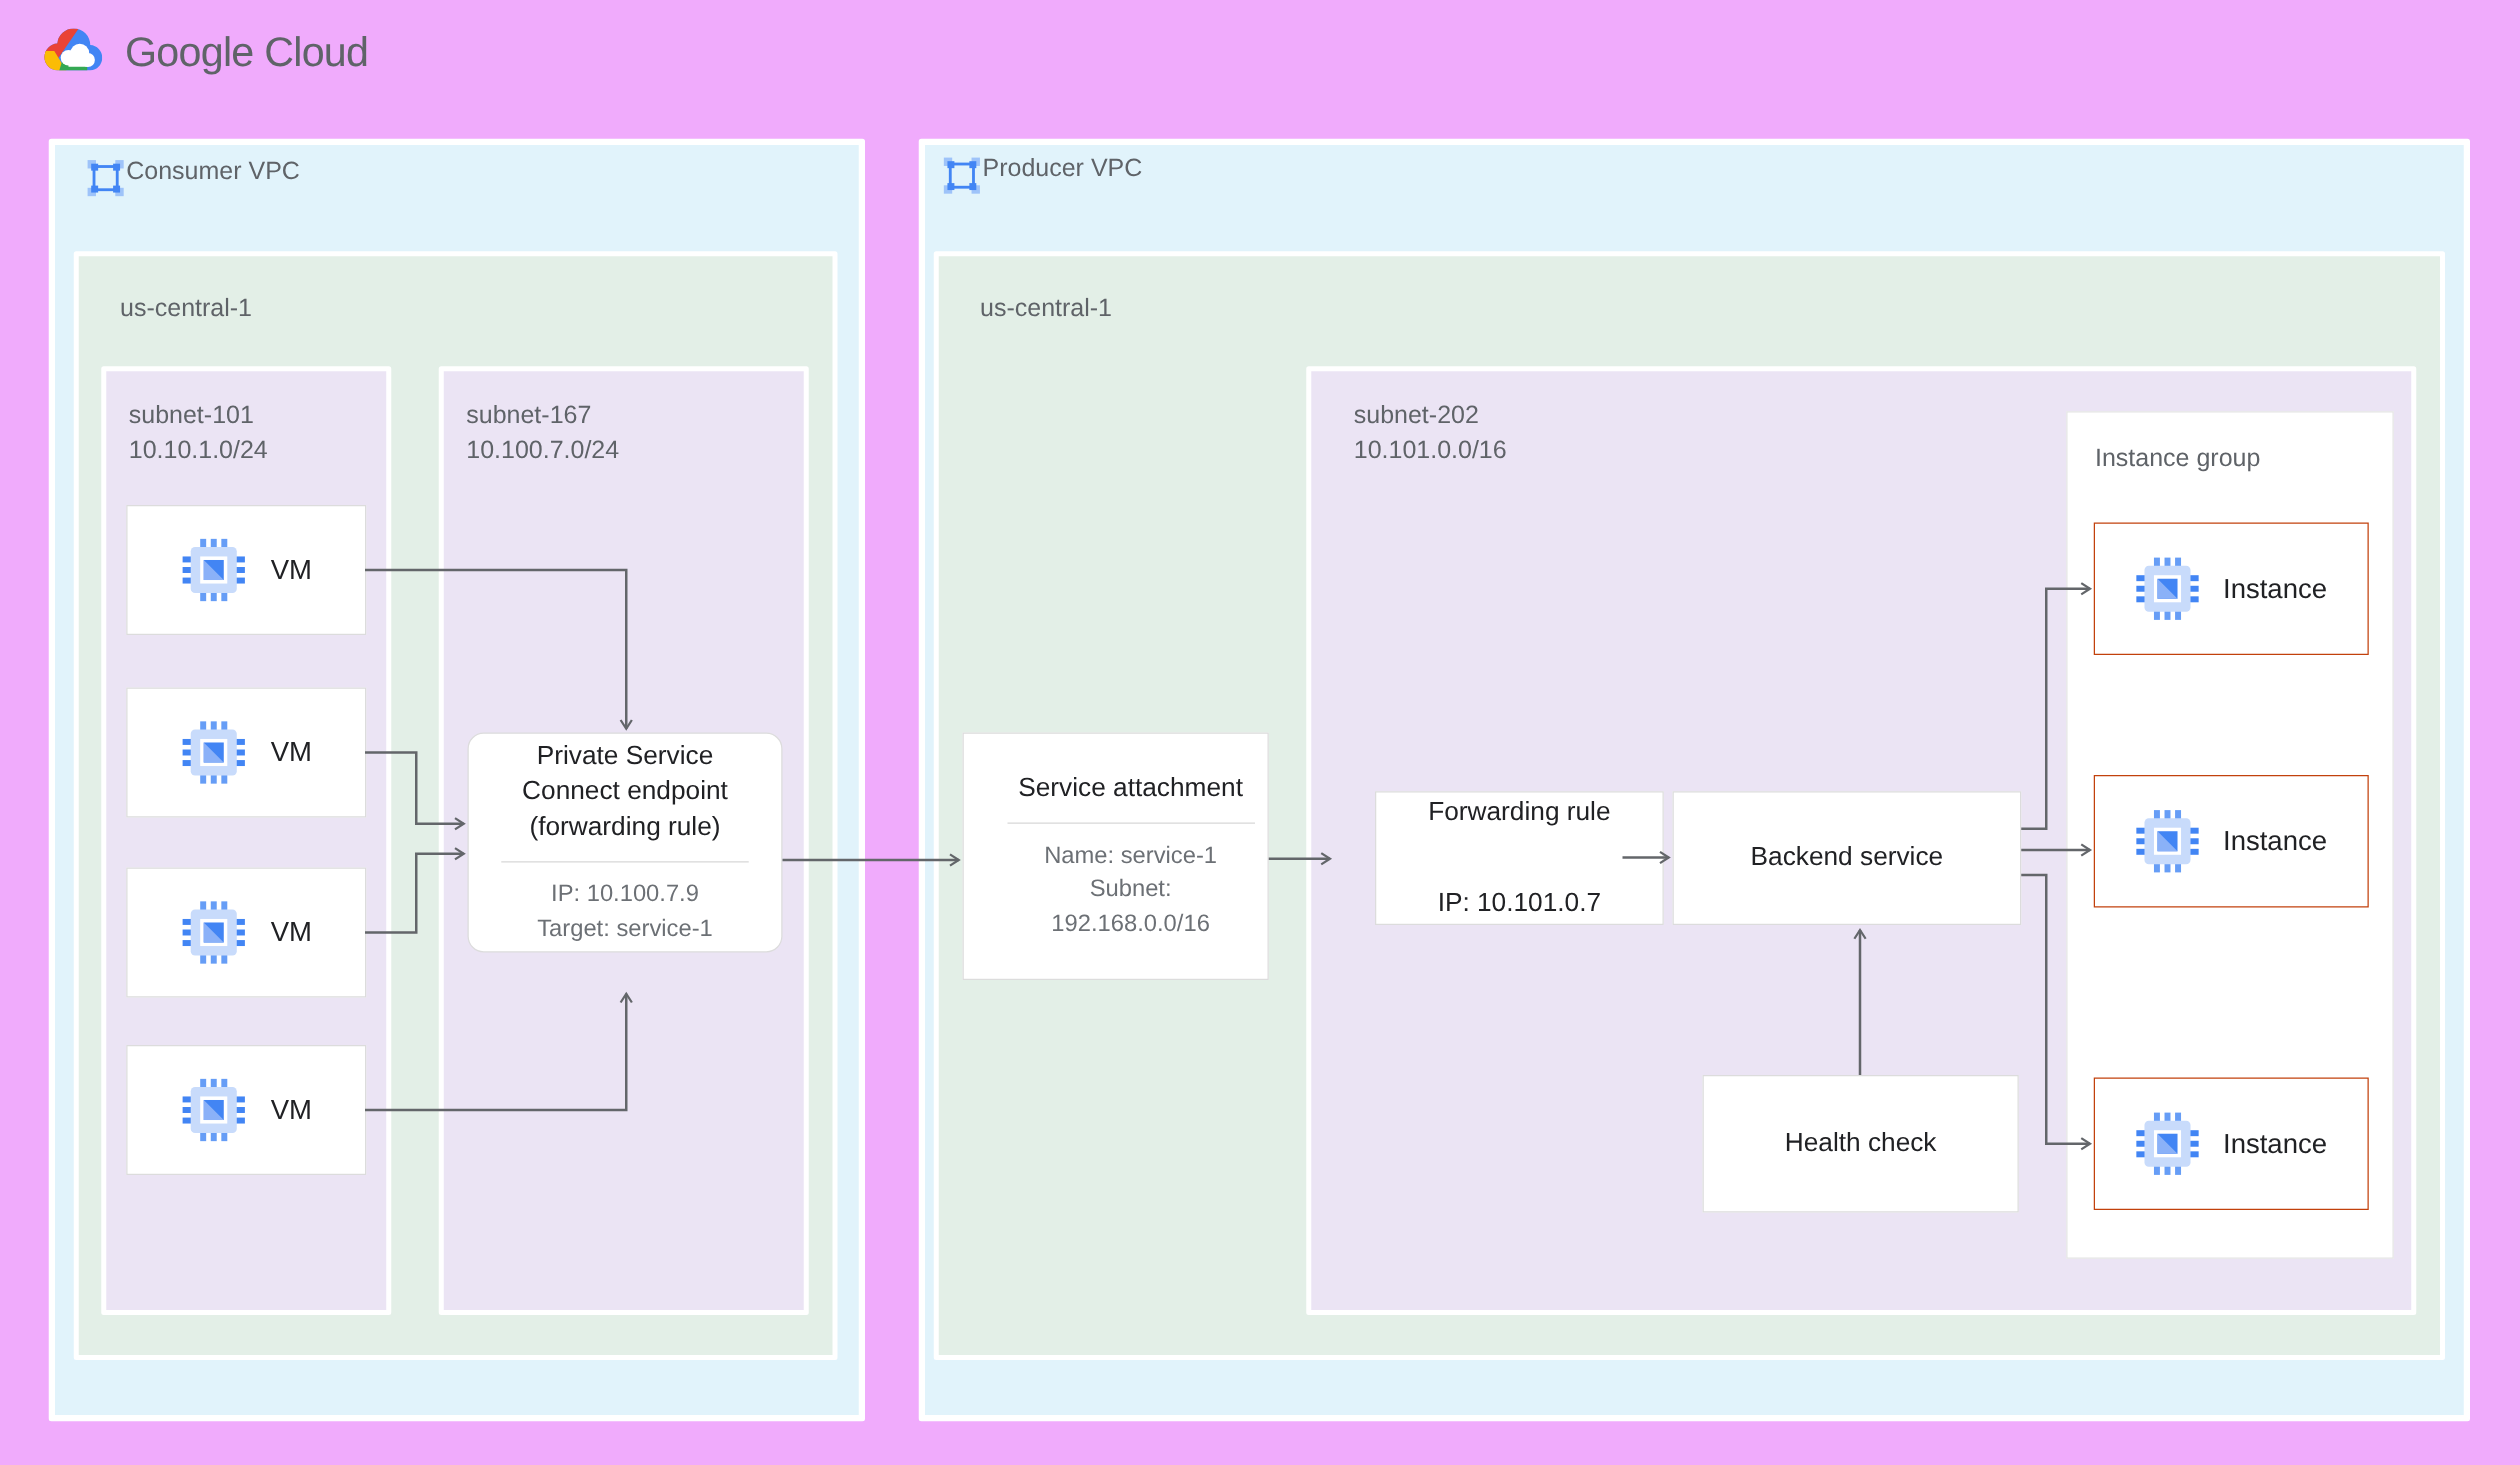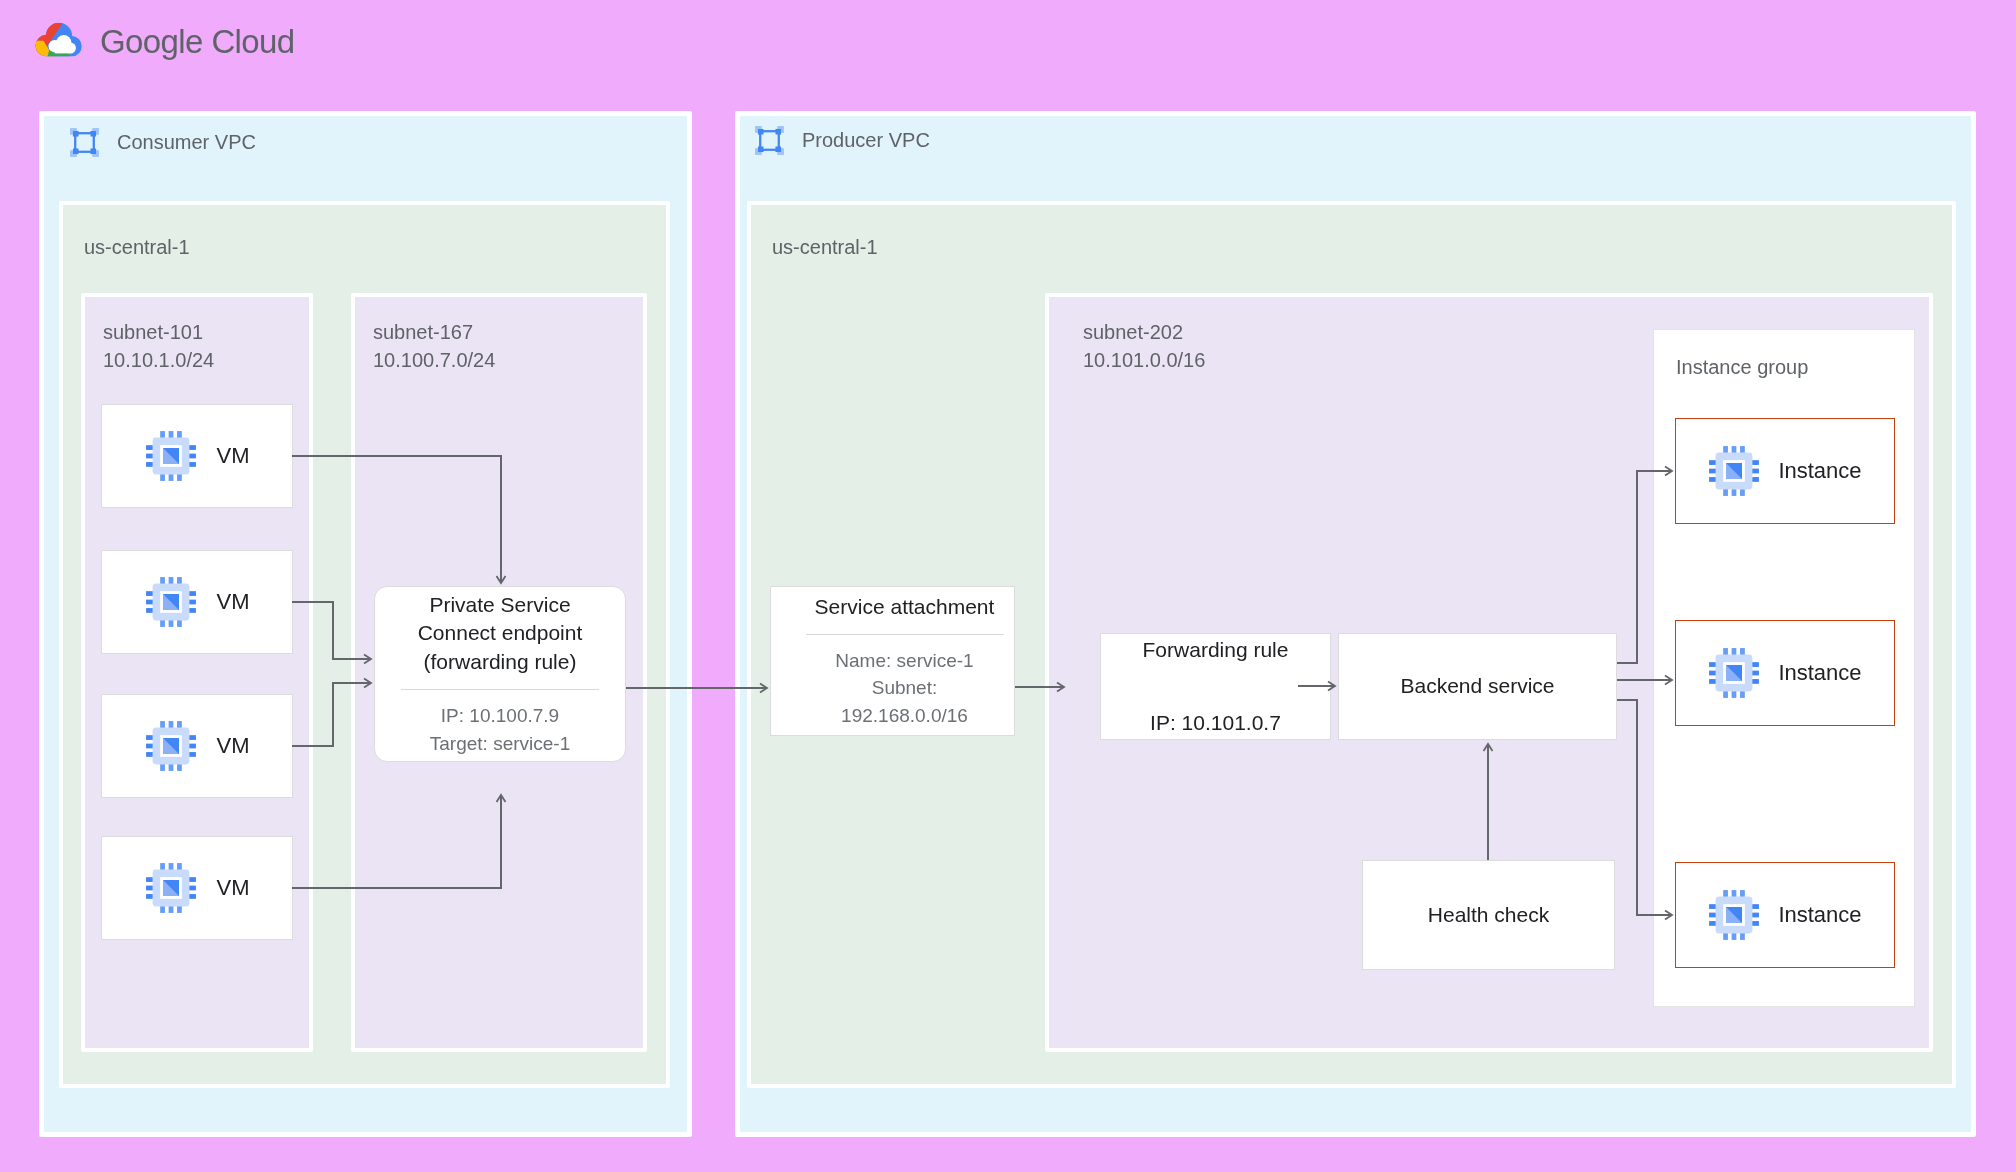--- a/index.html
+++ b/index.html
@@ -13,31 +13,31 @@
   
   .logo { position:absolute; left:30px; top:18px; display:flex; align-items:center; gap:12px; }
   .logo svg { width:58px; height:48px; }
   .logo-text { font-size:33px; color:#5f6368; font-weight:500; letter-spacing:-0.6px; }
 
   
   .vpc { position:absolute; background:#e1f3fb; border:5px solid #fff; border-radius:2px; }
   #consumer-vpc { left:39px;  top:111px; width:653px;  height:1026px; }
   #producer-vpc { left:735px; top:111px; width:1241px; height:1026px; }
 
-  .vpc-header { position:absolute; display:flex; align-items:center; gap:16px;
+  .vpc-header { position:absolute; display:flex; 
                 color:#5f6368; font-size:20px; }
   .vpc-header svg { width:33px; height:33px; }
   #consumer-vpc-header { left:68px;  top:126px; }
   #producer-vpc-header { left:753px; top:124px; }
 
   .region { position:absolute; background:#e3efe7; border:4px solid #fff; border-radius:2px; }
   #consumer-region { left:59px;  top:201px; width:611px;  height:887px; }
   #producer-region { left:747px; top:201px; width:1209px; height:887px; }
 
-  .region-label { position:absolute; color:#5f6368; font-size:20px; }
+  .region-label { position:absolute; color:#5f6368; font-size:20px;margin-left:12px; }
   #consumer-region-label { left:84px;  top:236px; }
   #producer-region-label { left:772px; top:236px; }
 
   .subnet { position:absolute; background:#ebe4f4; border:4px solid #fff; border-radius:2px; }
   #subnet-101 { left:81px;   top:293px; width:232px; height:759px; }
   #subnet-102 { left:351px;  top:293px; width:296px; height:759px; }
   #subnet-202 { left:1045px; top:293px; width:888px; height:759px; }
 
   .subnet-label { position:absolute; color:#5f6368; font-size:20px; line-height:1.4; }
   #subnet-101-label { left:103px;  top:318px; }
@@ -48,21 +48,21 @@
   .node { position:absolute; background:#fff; border:1px solid #dcdcdc;
           display:flex; flex-direction:column; align-items:center; justify-content:center;
           text-align:center; color:#202124; }
   .h-node { flex-direction:row; gap:20px; font-size:22px; }
   .chip-icon { width:52px; height:52px; flex:none; }
 
   .vm-node { left:101px; width:192px; height:104px; }
   #vm-1 { top:404px; } #vm-2 { top:550px; } #vm-3 { top:694px; } #vm-4 { top:836px; }
 
   #psc-node { left:374px; top:586px; width:252px; height:176px;border-radius:13px; }
-  #service-attachment-node { left:770px; top:586px; width:245px; height:150px;padding-left:24px; }
+  #service-attachment-node { left:770px; top:586px; width:245px; height:198px;padding-left:24px; }
   #forwarding-rule-node { left:1100px; top:633px; width:231px; height:107px;gap:44px; }
   #backend-service-node { left:1338px; top:633px; width:279px; height:107px; }
   #health-check-node { left:1362px; top:860px; width:253px; height:110px; }
 
   .node-title { font-size:21px; line-height:1.35; }
   #psc-node .node-title { max-width:205px; }
   .node-divider { width:198px; height:1px; background:#d8d8d8; margin:13px 0 12px; }
   .node-details { font-size:19px; line-height:1.45; color:#6c7075; }
   #psc-node .node-details { max-width:205px; }
   #service-attachment-node .node-details { max-width:180px; }

